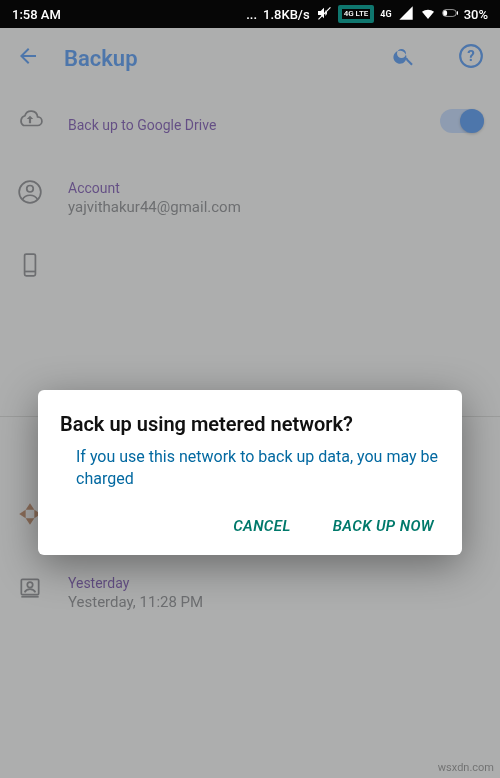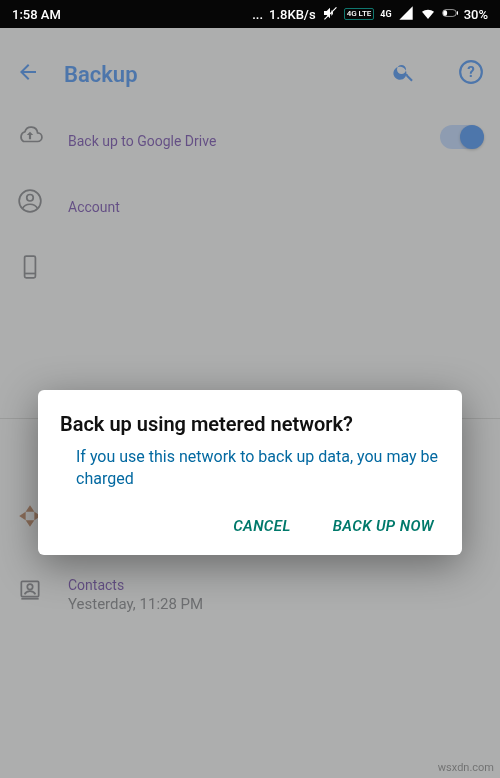--- a/index.html
+++ b/index.html
@@ -4,21 +4,21 @@
   <style>
     * { margin: 0; padding: 0; box-sizing: border-box; font-family: Roboto, Arial, sans-serif; }
     body { width: 500px; height: 778px; background: #eef0ef; position: relative; overflow: hidden; }
 
     .statusbar { height: 28px; background: #060606; color: #fff; display: flex; align-items: center; padding: 0 12px; font-size: 13px; font-weight: 500; }
     .statusbar .right { margin-left: auto; display: flex; align-items: center; gap: 6px; }
     .statusbar svg { width: 16px; height: 16px; fill: #fff; }
 
     .scrim { position: absolute; top: 28px; left: 0; right: 0; bottom: 0; background: rgba(120,120,120,0.55); pointer-events: none; z-index: 10; }
 
-    .appbar { height: 60px; display: flex; align-items: center; padding: 0 16px; gap: 24px; background: #eef0ef; margin-top: 16px; }
+    .appbar { height: 60px; display: flex; align-items: center; padding: 0 16px; gap: 24px; background: #eef0ef; }
     .appbar .title { font-size: 22px; font-weight: 600; color: #1a73e8; }
     .appbar .spacer { flex: 1; }
     .appbar svg { fill: #1a73e8; }
 
     .list { background: #eef0ef; }
     .row { display: flex; align-items: center; padding: 18px 16px; gap: 24px; }
     .row .iconcol { width: 28px; display: flex; justify-content: center; }
     .row svg { width: 26px; height: 26px; fill: #5f6368; }
     .row .txtcol { flex: 1; }
     .row .title2 { font-size: 14px; color: #4c1d95; margin-top: 8px; }
@@ -41,21 +41,21 @@
 <body>
 
 <div class="statusbar">
   <span>1:58 AM</span>
   <div class="right">
     <span>...</span>
     <span>1.8KB/s</span>
     <span><svg viewBox="0 0 24 24">
           <path d="M16.5 12c0-1.8-1-3.3-2.5-4v8c1.5-.7 2.5-2.2 2.5-4zM3 9v6h4l5 5V4L7 9H3zM21 3L3 21l1.3 1.3L22.3 4.3 21 3z"></path>
         </svg></span>
-    <span style="font-size:8px;border:1px solid #0f766e;padding:0 2px;border-radius:2px;line-height:10px;">4G LTE</span>
+    <span style="font-size:8px;border:4px solid #0f766e;padding:0 2px;border-radius:2px;line-height:10px;">4G LTE</span>
     <span style="font-size:9px;font-weight:600;text-align:center;">4G</span>
     <span><svg viewBox="0 0 24 24">
           <path d="M2 22h20V2L2 22z"></path>
         </svg></span>
     <span><svg viewBox="0 0 24 24">
           <path d="M12 21l9-11c-5-4-13-4-18 0l9 11z"></path>
         </svg></span>
     <span><svg viewBox="0 0 28 14">
           <rect x="1" y="1" width="24" height="12" rx="6" fill="none" stroke="#fff" stroke-width="1"></rect>
           <rect x="2" y="2" width="7" height="10" rx="5" fill="#fff"></rect>
@@ -98,20 +98,21 @@
   <div class="row">
     <div class="iconcol">
         <span><svg viewBox="0 0 24 24">
             <circle cx="12" cy="12" r="10" fill="none" stroke="#5f6368" stroke-width="1.6"></circle>
             <circle cx="12" cy="9" r="3" fill="none" stroke="#5f6368" stroke-width="1.6"></circle>
             <path d="M5 19c1.5-3 5-4 7-4s5.5 1 7 4" fill="none" stroke="#5f6368" stroke-width="1.6"></path>
           </svg></span>
       </div>
     <div class="txtcol">
       <div class="title2">Account</div>
+      <div class="sub">yajvithakur44@gmail.com</div>
     </div>
   </div>
 
   <div class="row">
     <div class="iconcol">
         <span><svg viewBox="0 0 24 24">
             <rect x="7" y="2" width="10" height="20" rx="1.5" fill="none" stroke="#5f6368" stroke-width="1.6"></rect>
             <line x1="7" y1="18" x2="17" y2="18" stroke="#5f6368" stroke-width="1.6"></line>
           </svg></span>
       </div>
@@ -135,21 +136,21 @@
   <div class="row">
     <div class="iconcol">
         <span><svg viewBox="0 0 24 24">
             <rect x="4" y="5" width="16" height="14" rx="1" fill="none" stroke="#5f6368" stroke-width="1.6"></rect>
             <circle cx="12" cy="10" r="2.5" fill="none" stroke="#5f6368" stroke-width="1.6"></circle>
             <path d="M7 17c1-2 3-3 5-3s4 1 5 3" fill="none" stroke="#5f6368" stroke-width="1.6"></path>
             <line x1="4" y1="21" x2="20" y2="21" stroke="#5f6368" stroke-width="1.6"></line>
           </svg></span>
       </div>
     <div class="txtcol">
-      <div class="title2">Contacts</div>
+      <div class="title2">Yesterday</div>
       <div class="sub">Yesterday, 11:28 PM</div>
     </div>
   </div>
 
 </div>
 
 <div class="scrim"></div>
 
 <div class="dialog">
   <div class="dtitle">Back up using metered network?</div>

